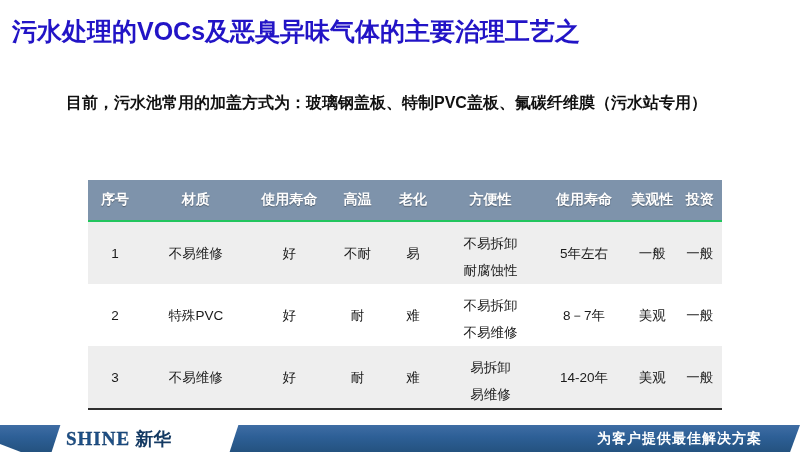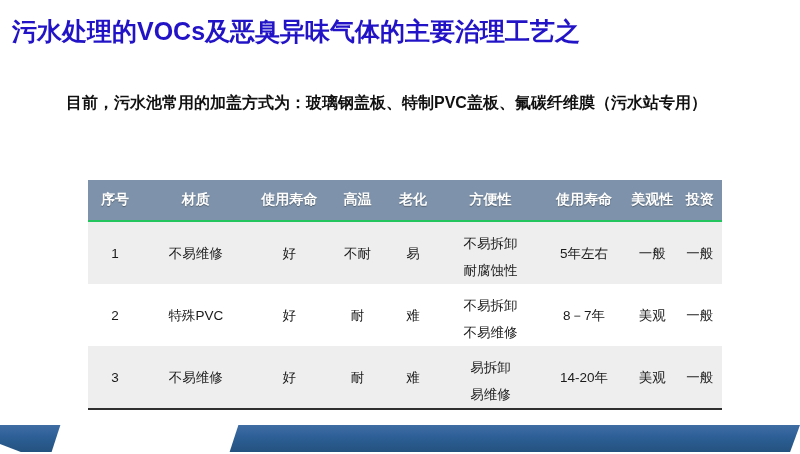--- a/index.html
+++ b/index.html
@@ -270,15 +270,20 @@
 
       </tbody>
     </table>
   </div>
 
   <div id="footer-bar">
     <div id="footer-band"></div>
     <div id="footer-notch"></div>
     <div id="footer-slant-right"></div>
     <div id="footer-logo-plate"></div>
+    <div id="footer-logo">
+      <span class="shine-word">SHINE</span>
+      <span class="shine-cn">新华</span>
+    </div>
+    <div id="footer-tagline">为客户提供最佳解决方案</div>
   </div>
 
 </div>
 
 </body></html>

